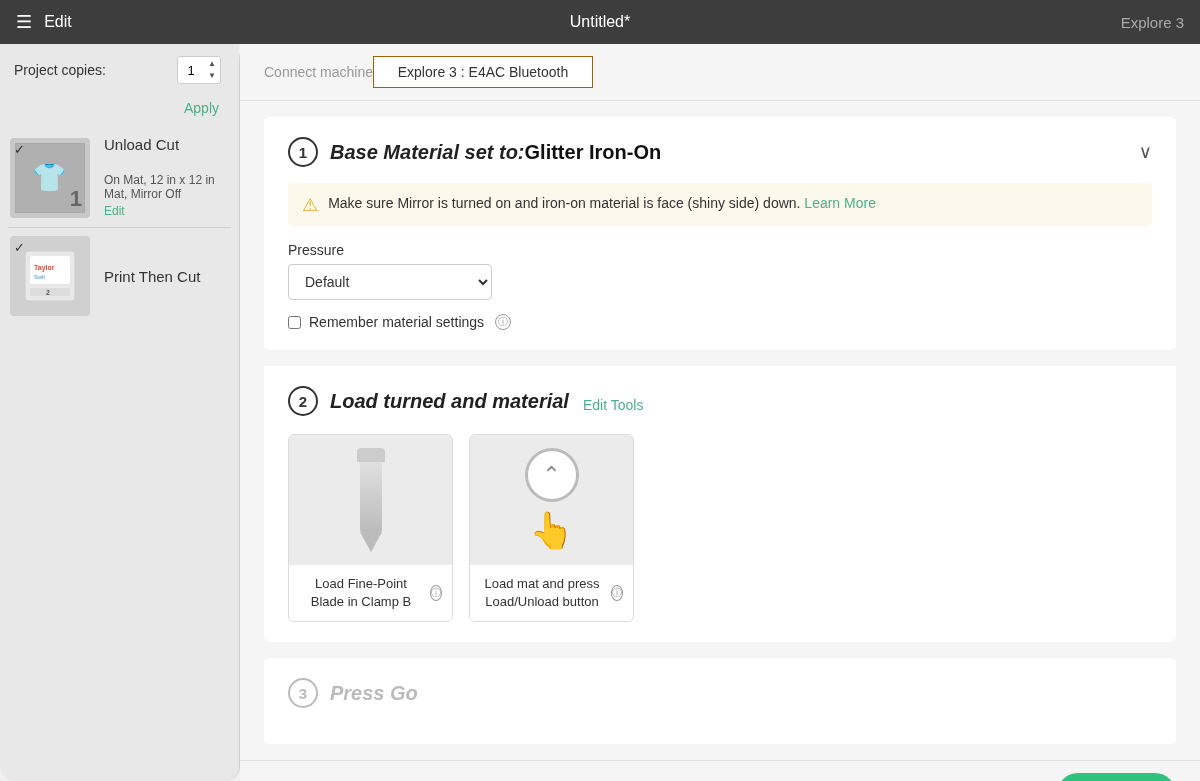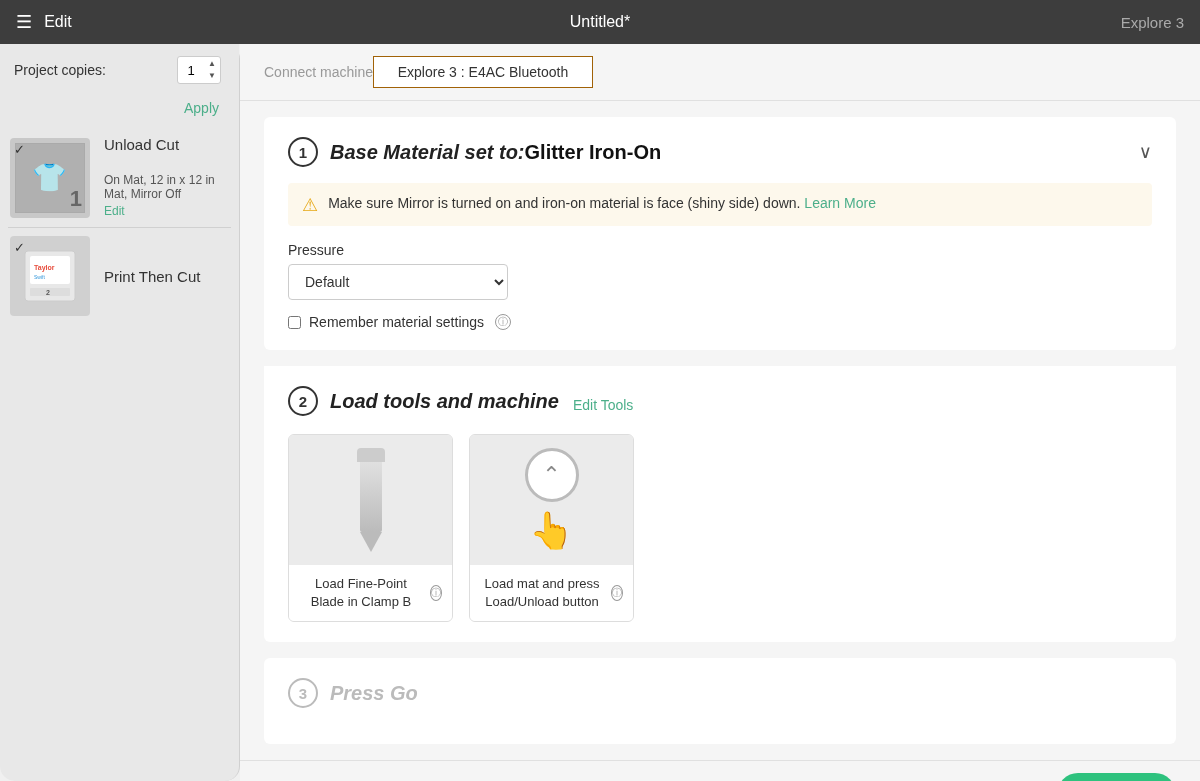--- a/index.html
+++ b/index.html
@@ -230,21 +230,21 @@
     .warning-link { color: #4caf8a; text-decoration: none; }
 
     
     .pressure-label { font-size: 14px; color: #333; margin-bottom: 6px; }
     .pressure-select {
       border: 1px solid #ccc;
       border-radius: 4px;
       padding: 8px 12px;
       font-size: 14px;
       color: #333;
-      width: 220px;
+      width: 204px;
       appearance: auto;
       background: white;
       cursor: pointer;
       margin-bottom: 14px;
     }
     .remember-row {
       display: flex;
       align-items: center;
       gap: 8px;
     }
@@ -515,21 +515,21 @@
         <span class="remember-label">Remember material settings</span>
         <span class="info-icon">ⓘ</span>
       </div>
     </div>
 
     <div class="section-divider"></div>
 
     <div class="load-section">
       <div class="load-header section-header">
         <div class="section-num">2</div>
-        <span class="section-title">Load tools and machine</span>
+        <span class="section-title">Load turned and material</span>
         <button class="edit-tools-btn">Edit Tools</button>
       </div>
 
       <div class="tool-cards">
 
 
         <div class="tool-card">
           <div class="tool-card-img">
             <div class="blade-icon">
               <div class="blade-top"></div>

